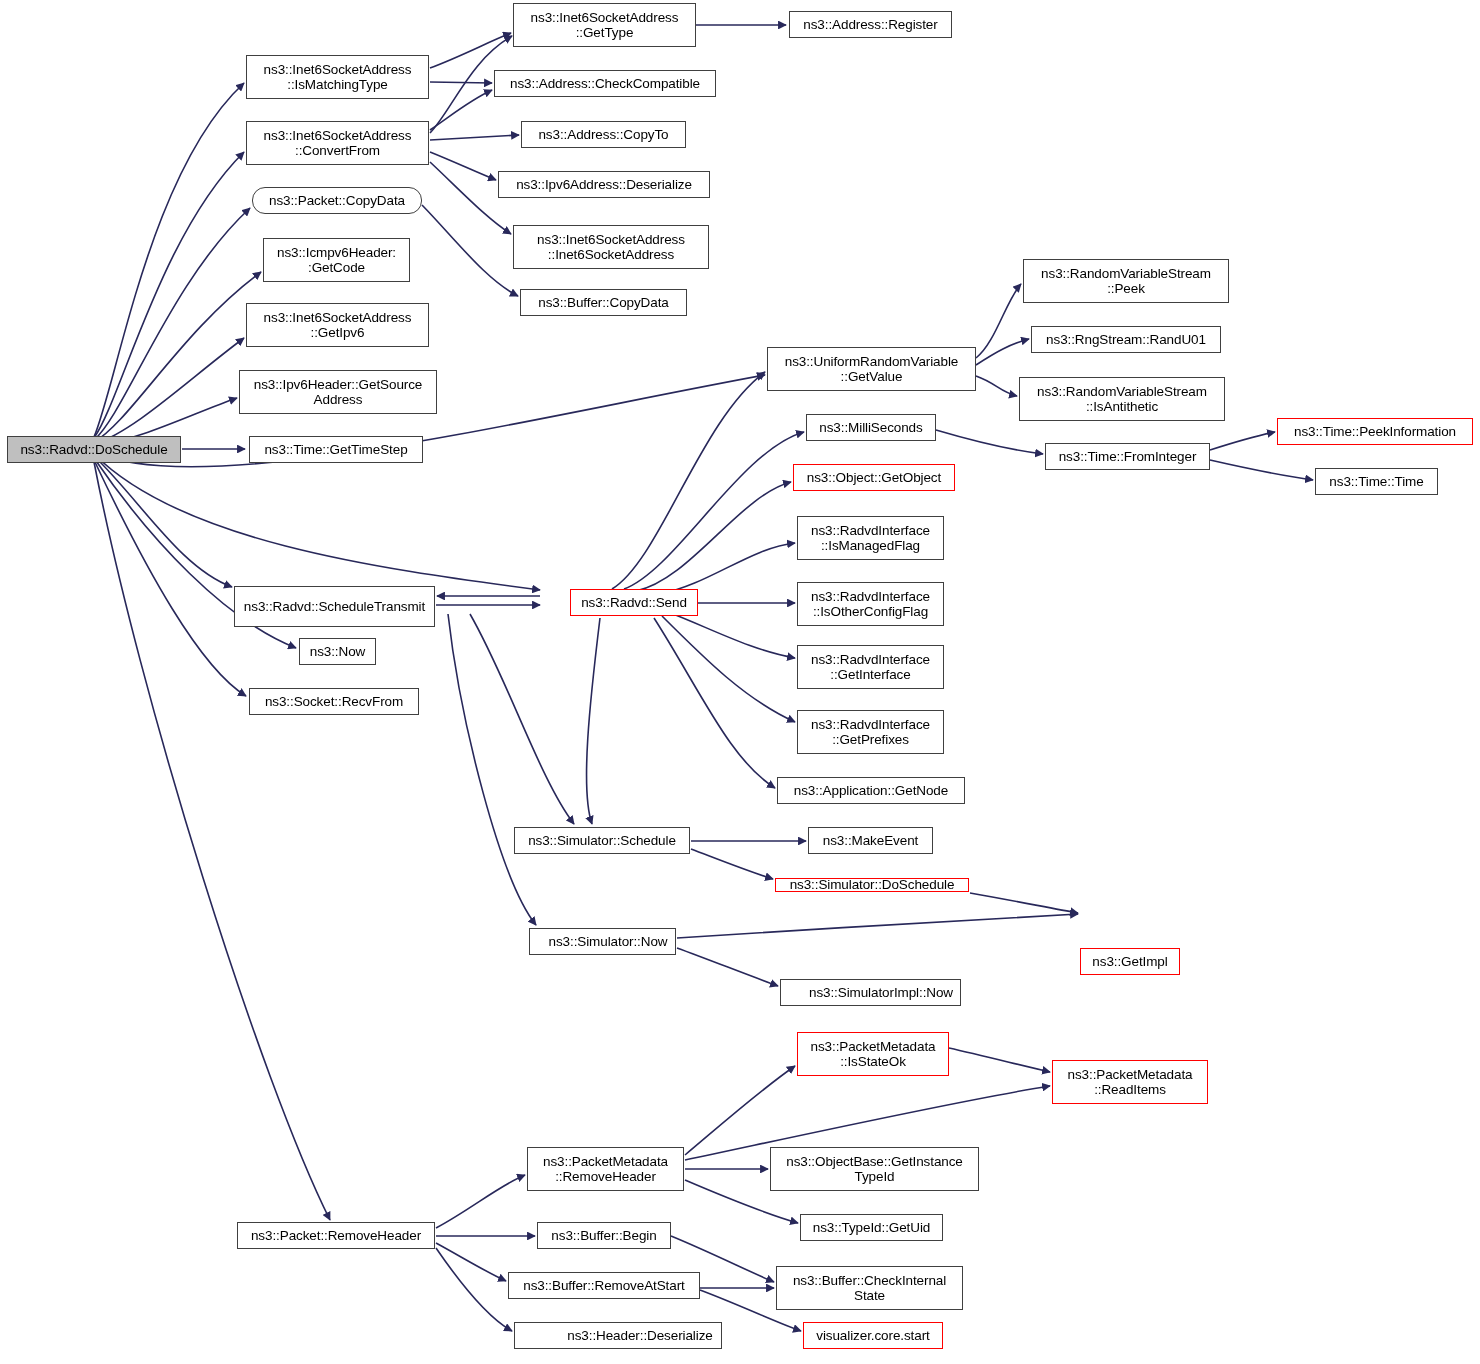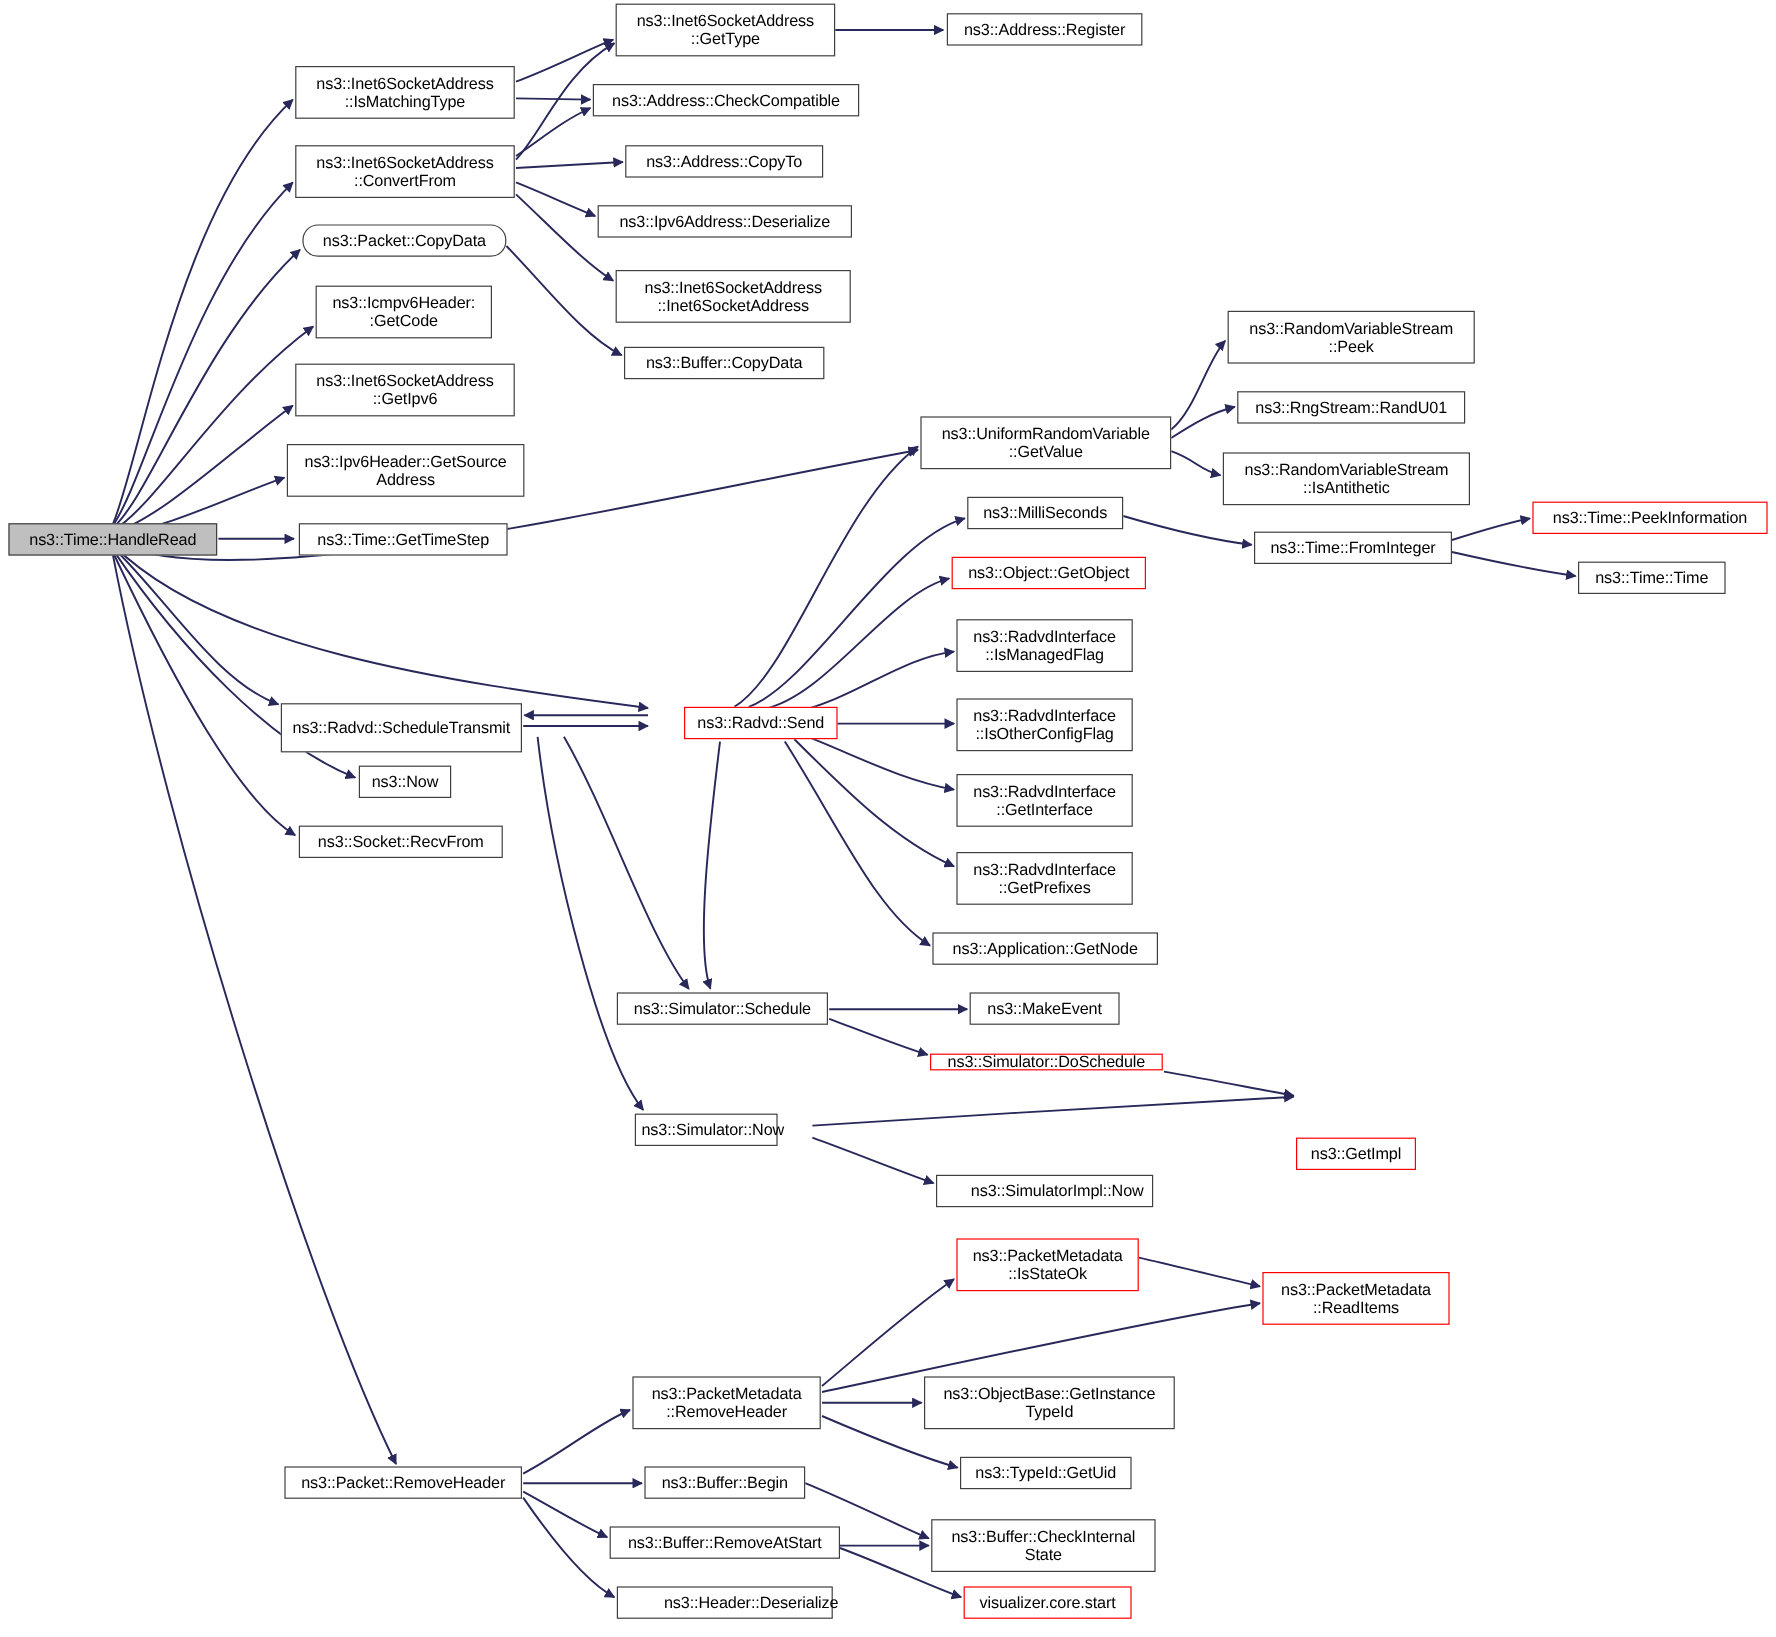--- a/index.html
+++ b/index.html
@@ -103,21 +103,21 @@
         <path d="M436,1228 C470,1210 500,1185 525,1175" marker-end="url(#arrow)"></path>
         <path d="M436,1236 L535,1236" marker-end="url(#arrow)"></path>
         <path d="M436,1243 C460,1256 486,1272 506,1281" marker-end="url(#arrow)"></path>
         <path d="M436,1248 C458,1280 488,1318 512,1331" marker-end="url(#arrow)"></path>
         <path d="M671,1236 C710,1252 750,1272 774,1282" marker-end="url(#arrow)"></path>
         <path d="M700,1288 L774,1288" marker-end="url(#arrow)"></path>
         <path d="M700,1290 C740,1305 780,1324 801,1331" marker-end="url(#arrow)"></path>
       </g>
   </svg>
   <div id="node-layer">
-      <div class="node root" style="left: 7px; top: 436px; width: 174px; height: 27px;">ns3::Time::HandleRead</div>
+      <div class="node root" style="left: 7px; top: 436px; width: 174px; height: 27px;">ns3::Radvd::DoSchedule</div>
       <div class="node" style="left: 246px; top: 55px; width: 183px; height: 44px;">ns3::Inet6SocketAddress
 ::IsMatchingType</div>
       <div class="node" style="left: 246px; top: 121px; width: 183px; height: 44px;">ns3::Inet6SocketAddress
 ::ConvertFrom</div>
       <div class="node" style="left: 252px; top: 187px; width: 170px; height: 27px; border-radius: 13px;">ns3::Packet::CopyData</div>
       <div class="node" style="left: 263px; top: 238px; width: 147px; height: 44px;">ns3::Icmpv6Header:
 :GetCode</div>
       <div class="node" style="left: 246px; top: 303px; width: 183px; height: 44px;">ns3::Inet6SocketAddress
 ::GetIpv6</div>
       <div class="node" style="left: 239px; top: 370px; width: 198px; height: 44px;">ns3::Ipv6Header::GetSource
@@ -153,33 +153,33 @@
 ::Peek</div>
       <div class="node" style="left: 1031px; top: 326px; width: 190px; height: 27px;">ns3::RngStream::RandU01</div>
       <div class="node" style="left: 1019px; top: 377px; width: 206px; height: 44px;">ns3::RandomVariableStream
 ::IsAntithetic</div>
       <div class="node" style="left: 1045px; top: 443px; width: 165px; height: 27px;">ns3::Time::FromInteger</div>
       <div class="node red" style="left: 1277px; top: 418px; width: 196px; height: 27px;">ns3::Time::PeekInformation</div>
       <div class="node" style="left: 1315px; top: 468px; width: 123px; height: 27px;">ns3::Time::Time</div>
       <div class="node" style="left: 514px; top: 827px; width: 176px; height: 27px;">ns3::Simulator::Schedule</div>
       <div class="node" style="left: 808px; top: 827px; width: 125px; height: 27px;">ns3::MakeEvent</div>
       <div class="node red" style="left: 775px; top: 878px; width: 194px; height: 14px;">ns3::Simulator::DoSchedule</div>
-      <div class="node" style="left: 529px; top: 928px; width: 119px; height: 27px; padding-left: 11px;">ns3::Simulator::Now</div>
+      <div class="node" style="left: 529px; top: 928px; width: 147px; height: 27px; padding-left: 11px;">ns3::Simulator::Now</div>
       <div class="node red" style="left: 1080px; top: 903px; width: 100px; height: 27px; margin-top: 45px;">ns3::GetImpl</div>
       <div class="node" style="left: 780px; top: 979px; width: 181px; height: 27px; padding-left: 21px;">ns3::SimulatorImpl::Now</div>
       <div class="node red" style="left: 797px; top: 1032px; width: 152px; height: 44px;">ns3::PacketMetadata
 ::IsStateOk</div>
       <div class="node red" style="left: 1052px; top: 1060px; width: 156px; height: 44px;">ns3::PacketMetadata
 ::ReadItems</div>
       <div class="node" style="left: 527px; top: 1147px; width: 157px; height: 44px;">ns3::PacketMetadata
 ::RemoveHeader</div>
       <div class="node" style="left: 770px; top: 1147px; width: 209px; height: 44px;">ns3::ObjectBase::GetInstance
 TypeId</div>
       <div class="node" style="left: 800px; top: 1214px; width: 143px; height: 27px;">ns3::TypeId::GetUid</div>
       <div class="node" style="left: 537px; top: 1222px; width: 134px; height: 27px;">ns3::Buffer::Begin</div>
       <div class="node" style="left: 508px; top: 1272px; width: 192px; height: 27px;">ns3::Buffer::RemoveAtStart</div>
       <div class="node" style="left: 776px; top: 1266px; width: 187px; height: 44px;">ns3::Buffer::CheckInternal
 State</div>
-      <div class="node" style="left: 514px; top: 1322px; width: 180px; height: 27px; padding-left: 44px;">ns3::Header::Deserialize</div>
+      <div class="node" style="left: 514px; top: 1322px; width: 208px; height: 27px; padding-left: 44px;">ns3::Header::Deserialize</div>
       <div class="node red" style="left: 803px; top: 1322px; width: 140px; height: 27px;">visualizer.core.start</div>
       <div class="node" style="left: 789px; top: 11px; width: 163px; height: 27px;">ns3::Address::Register</div>
     </div>
 </div>
 
 </body></html>

